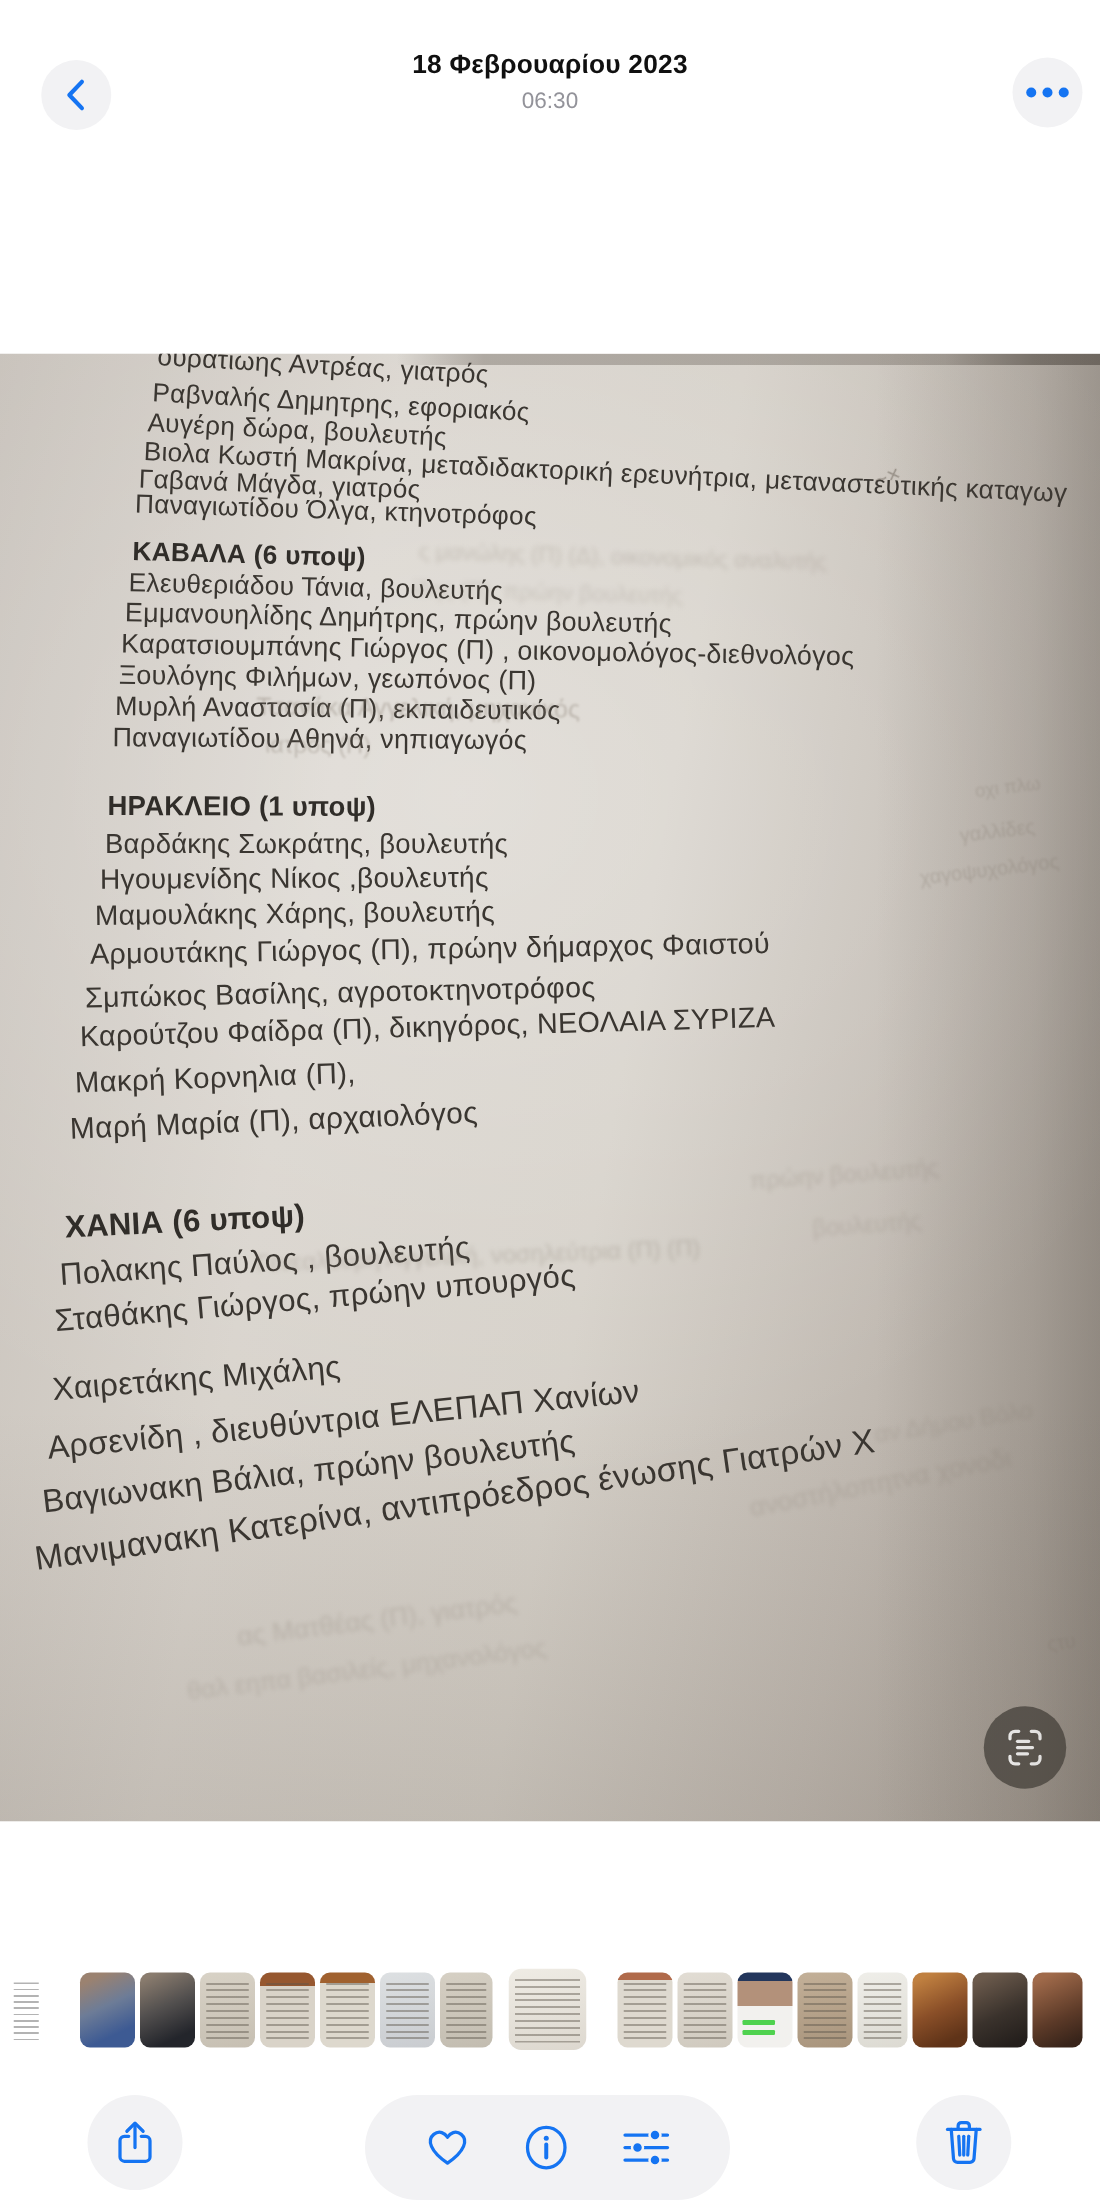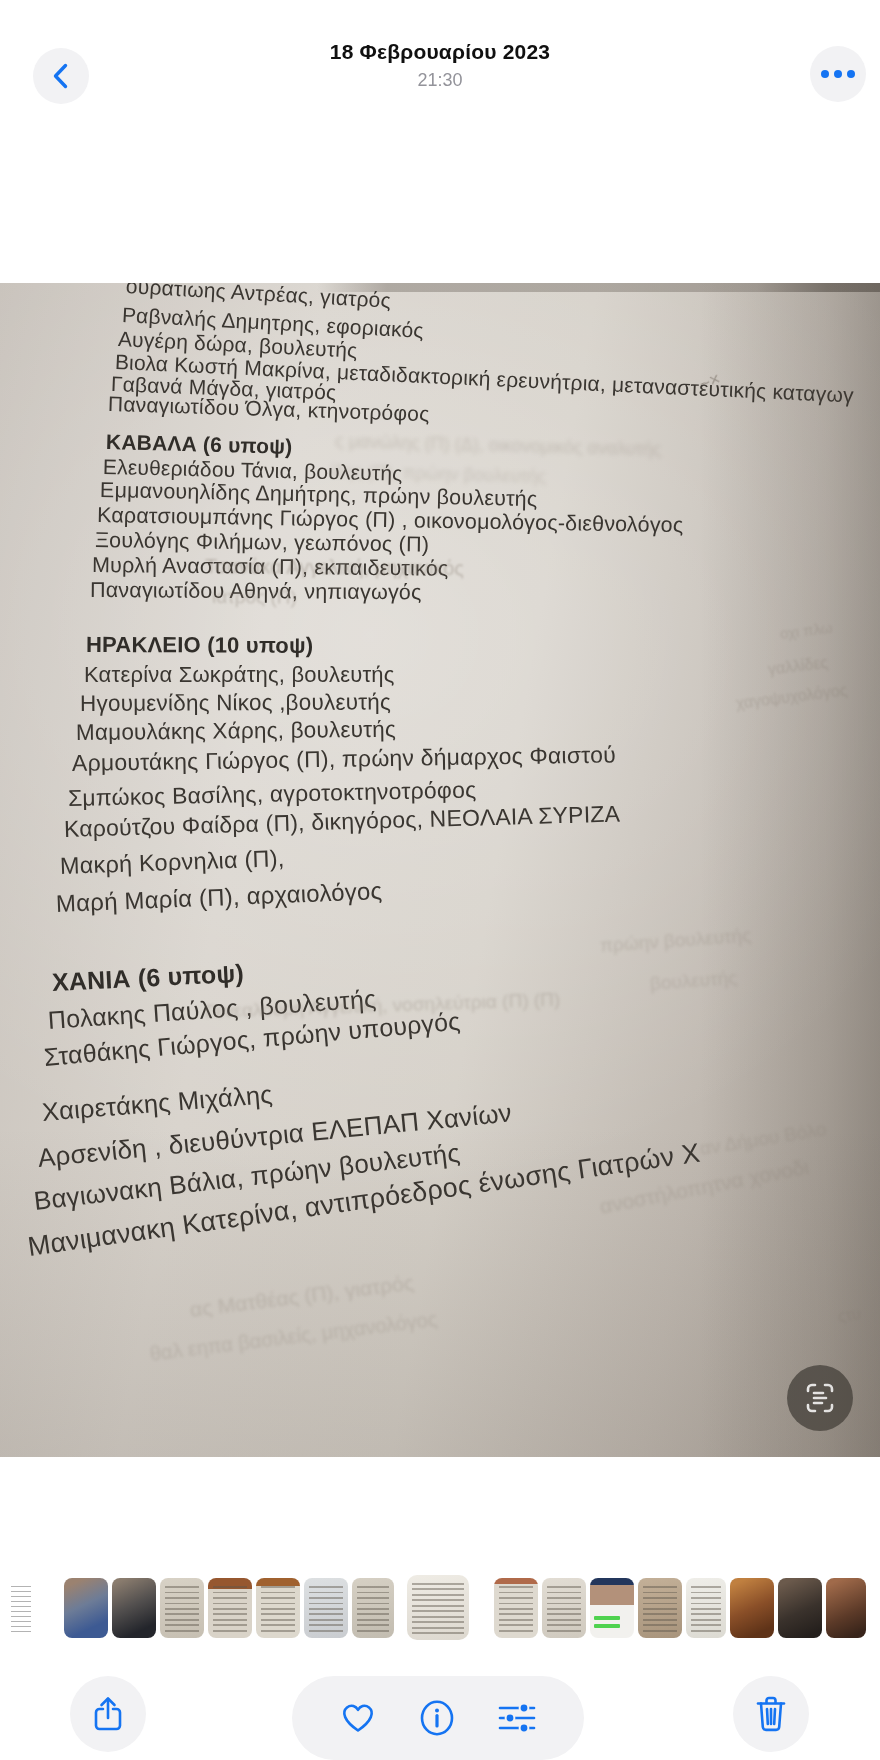--- a/index.html
+++ b/index.html
@@ -77,21 +77,21 @@
 <div class="header">
   <div class="circle-btn back-btn">
     <span>
       <svg width="22" height="28" viewBox="0 0 22 28">
         <path d="M15.5 3.5 L5.5 14 L15.5 24.5" fill="none" stroke="#1574f2" stroke-width="3.4" stroke-linecap="round" stroke-linejoin="round"></path>
       </svg>
     </span>
   </div>
   <div class="title-wrap">
     <div class="title">18 Φεβρουαρίου 2023</div>
-    <div class="subtitle">21:30</div>
+    <div class="subtitle">06:30</div>
   </div>
   <div class="circle-btn more-btn">
     <span class="more-dots">
         <i></i>
         <i></i>
         <i></i>
       </span>
   </div>
 </div>
 
@@ -103,22 +103,22 @@
       <div class="doc-line" style="top: 67px; left: 115px; font-size: 21px; transform: rotate(2.6deg);">Βιολα Κωστή Μακρίνα, μεταδιδακτορική ερευνήτρια, μεταναστευτικής καταγωγ</div>
       <div class="doc-line" style="top: 89px; left: 111px; font-size: 21px; transform: rotate(2.2deg);">Γαβανά Μάγδα, γιατρός</div>
       <div class="doc-line" style="top: 109px; left: 108px; font-size: 21px; transform: rotate(1.8deg);">Παναγιωτίδου Όλγα, κτηνοτρόφος</div>
       <div class="doc-line bold" style="top: 147px; left: 106px; font-size: 21px; transform: rotate(1.5deg);">ΚΑΒΑΛΑ (6 υποψ)</div>
       <div class="doc-line" style="top: 172px; left: 103px; font-size: 21px; transform: rotate(1.3deg);">Ελευθεριάδου Τάνια, βουλευτής</div>
       <div class="doc-line" style="top: 195px; left: 100px; font-size: 21.5px; transform: rotate(1.2deg);">Εμμανουηλίδης Δημήτρης, πρώην βουλευτής</div>
       <div class="doc-line" style="top: 220px; left: 97px; font-size: 21.5px; transform: rotate(1deg);">Καρατσιουμπάνης Γιώργος (Π) , οικονομολόγος-διεθνολόγος</div>
       <div class="doc-line" style="top: 245px; left: 95px; font-size: 21.5px; transform: rotate(0.8deg);">Ξουλόγης Φιλήμων, γεωπόνος (Π)</div>
       <div class="doc-line" style="top: 270px; left: 92px; font-size: 21.5px; transform: rotate(0.6deg);">Μυρλή Αναστασία (Π), εκπαιδευτικός</div>
       <div class="doc-line" style="top: 295px; left: 90px; font-size: 21.5px; transform: rotate(0.4deg);">Παναγιωτίδου Αθηνά, νηπιαγωγός</div>
-      <div class="doc-line bold" style="top: 349px; left: 86px; font-size: 22px; transform: rotate(0.2deg);">ΗΡΑΚΛΕΙΟ (10 υποψ)</div>
-      <div class="doc-line" style="top: 379px; left: 84px; font-size: 22px; transform: rotate(0deg);">Κατερίνα Σωκράτης,  βουλευτής</div>
+      <div class="doc-line bold" style="top: 349px; left: 86px; font-size: 22px; transform: rotate(0.2deg);">ΗΡΑΚΛΕΙΟ (1 υποψ)</div>
+      <div class="doc-line" style="top: 379px; left: 84px; font-size: 22px; transform: rotate(0deg);">Βαρδάκης Σωκράτης,  βουλευτής</div>
       <div class="doc-line" style="top: 408px; left: 80px; font-size: 22.5px; transform: rotate(-0.3deg);">Ηγουμενίδης Νίκος ,βουλευτής</div>
       <div class="doc-line" style="top: 437px; left: 76px; font-size: 22.5px; transform: rotate(-0.6deg);">Μαμουλάκης Χάρης, βουλευτής</div>
       <div class="doc-line" style="top: 467px; left: 72px; font-size: 23px; transform: rotate(-0.9deg);">Αρμουτάκης  Γιώργος (Π), πρώην δήμαρχος Φαιστού</div>
       <div class="doc-line" style="top: 502px; left: 68px; font-size: 23px; transform: rotate(-1.2deg);">Σμπώκος Βασίλης, αγροτοκτηνοτρόφος</div>
       <div class="doc-line" style="top: 533px; left: 64px; font-size: 23px; transform: rotate(-1.6deg);">Καρούτζου Φαίδρα (Π), δικηγόρος, ΝΕΟΛΑΙΑ ΣΥΡΙΖΑ</div>
       <div class="doc-line" style="top: 570px; left: 60px; font-size: 23.5px; transform: rotate(-2deg);">Μακρή Κορνηλια (Π),</div>
       <div class="doc-line" style="top: 607px; left: 56px; font-size: 24px; transform: rotate(-2.3deg);">Μαρή Μαρία (Π), αρχαιολόγος</div>
       <div class="doc-line bold" style="top: 685px; left: 52px; font-size: 25px; transform: rotate(-2.8deg);">ΧΑΝΙΑ (6 υποψ)</div>
       <div class="doc-line" style="top: 723px; left: 48px; font-size: 25px; transform: rotate(-3.8deg);">Πολακης Παύλος , βουλευτής</div>
       <div class="doc-line" style="top: 760px; left: 44px; font-size: 25px; transform: rotate(-5deg);">Σταθάκης Γιώργος, πρώην υπουργός</div>

